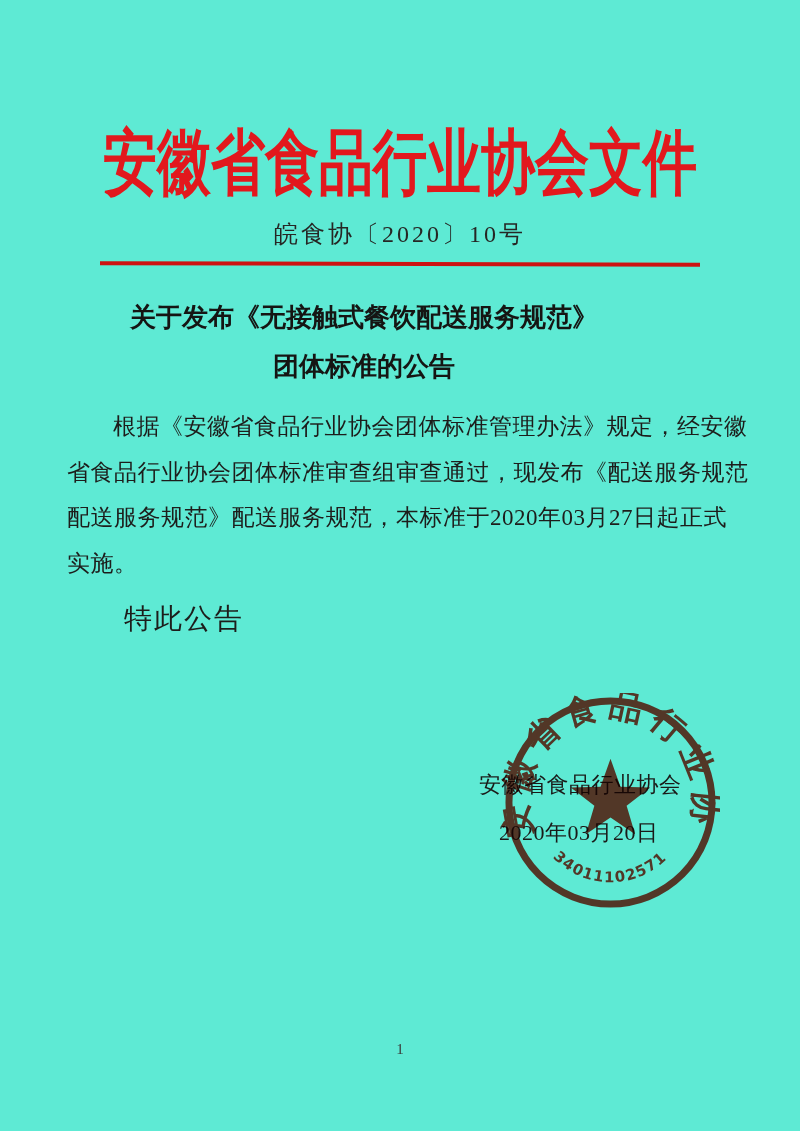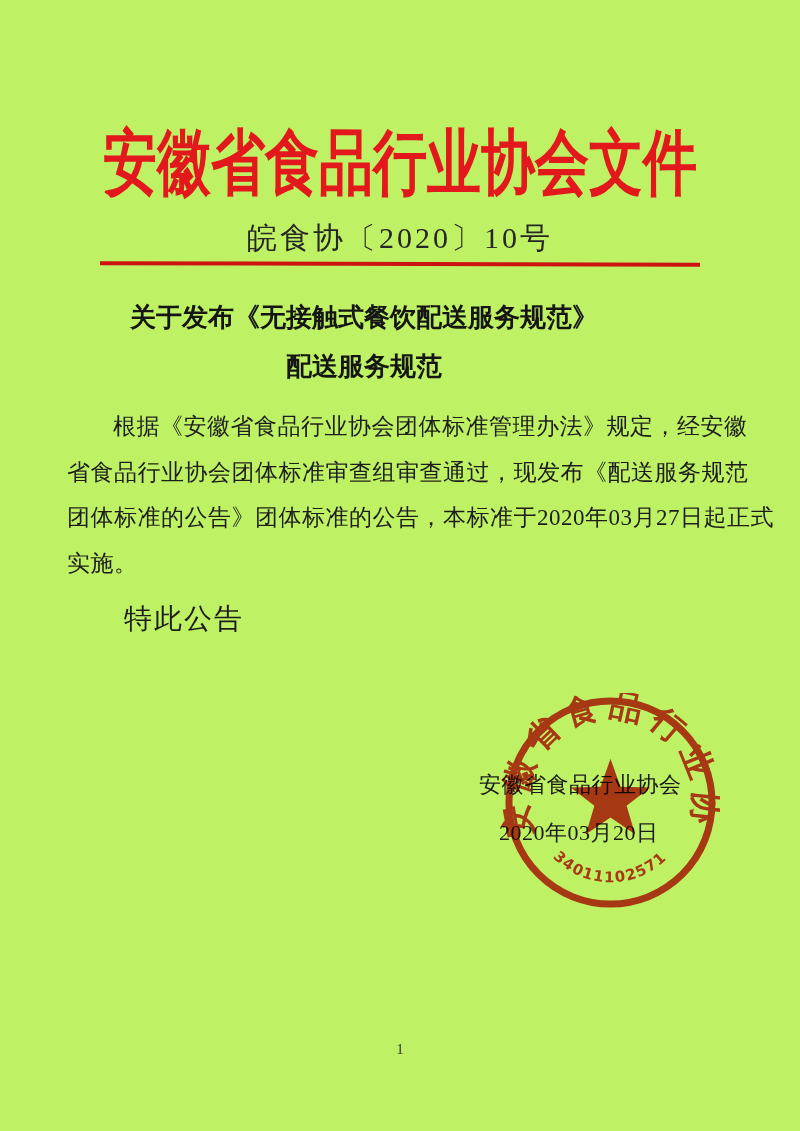--- a/index.html
+++ b/index.html
@@ -1,31 +1,31 @@
 <!DOCTYPE html>
 <html><head>
 <meta charset="utf-8">
 <style>
   html,body{margin:0;padding:0;background:#ffffff;}
   .page{
     position:relative;width:800px;height:1131px;margin:0 auto;
-    background:#bef264;overflow:hidden;
+    background:#5eead4;overflow:hidden;
     font-family:"Liberation Serif","DejaVu Serif",serif;
     color:#1d1d1b;
   }
   .header-title{
     position:absolute;top:116px;left:0;width:800px;
     text-align:center;font-size:54px;font-weight:bold;
     font-family:"Liberation Serif","DejaVu Serif",serif;
     letter-spacing:0px;white-space:nowrap;
     transform:scaleY(1.32);transform-origin:center top;
   }
   .doc-number{
     position:absolute;top:218px;left:0;width:800px;
-    text-align:center;font-size:30px;letter-spacing:3px;
+    text-align:center;font-size:24px;letter-spacing:3px;
     color:#262624;white-space:nowrap;
   }
   .red-line{
     position:absolute;top:262px;left:100px;width:600px;height:4px;
     transform:rotate(0.15deg);
   }
   .doc-title{
     position:absolute;top:293px;left:0;width:728px;
     text-align:center;font-weight:bold;font-size:26px;line-height:49px;
     font-family:"Liberation Sans","DejaVu Sans",sans-serif;
@@ -64,27 +64,27 @@
 <div class="page">
 
   <div class="header-title" style="color:#e2181d;">安徽省食品行业协会文件</div>
 
   <div class="doc-number">皖食协〔2020〕10号</div>
 
   <div class="red-line" style="background:#cd1212;"></div>
 
   <div class="doc-title">
     <div>关于发布《无接触式餐饮配送服务规范》</div>
-    <div>配送服务规范</div>
+    <div>团体标准的公告</div>
   </div>
 
   <div class="body-text">
     <div class="body-line indent">根据《安徽省食品行业协会团体标准管理办法》规定，经安徽</div>
     <div class="body-line">省食品行业协会团体标准审查组审查通过，现发布《配送服务规范</div>
-    <div class="body-line">团体标准的公告》团体标准的公告，本标准于2020年03月27日起正式</div>
+    <div class="body-line">配送服务规范》配送服务规范，本标准于2020年03月27日起正式</div>
     <div class="body-line">实施。</div>
   </div>
 
   <div class="closing">特此公告</div>
 
   <div class="sign-org">安徽省食品行业协会</div>
 
   <div class="sign-date">2020年03月20日</div>
 
   <svg class="seal" viewBox="0 0 220 220" xmlns="http://www.w3.org/2000/svg">

